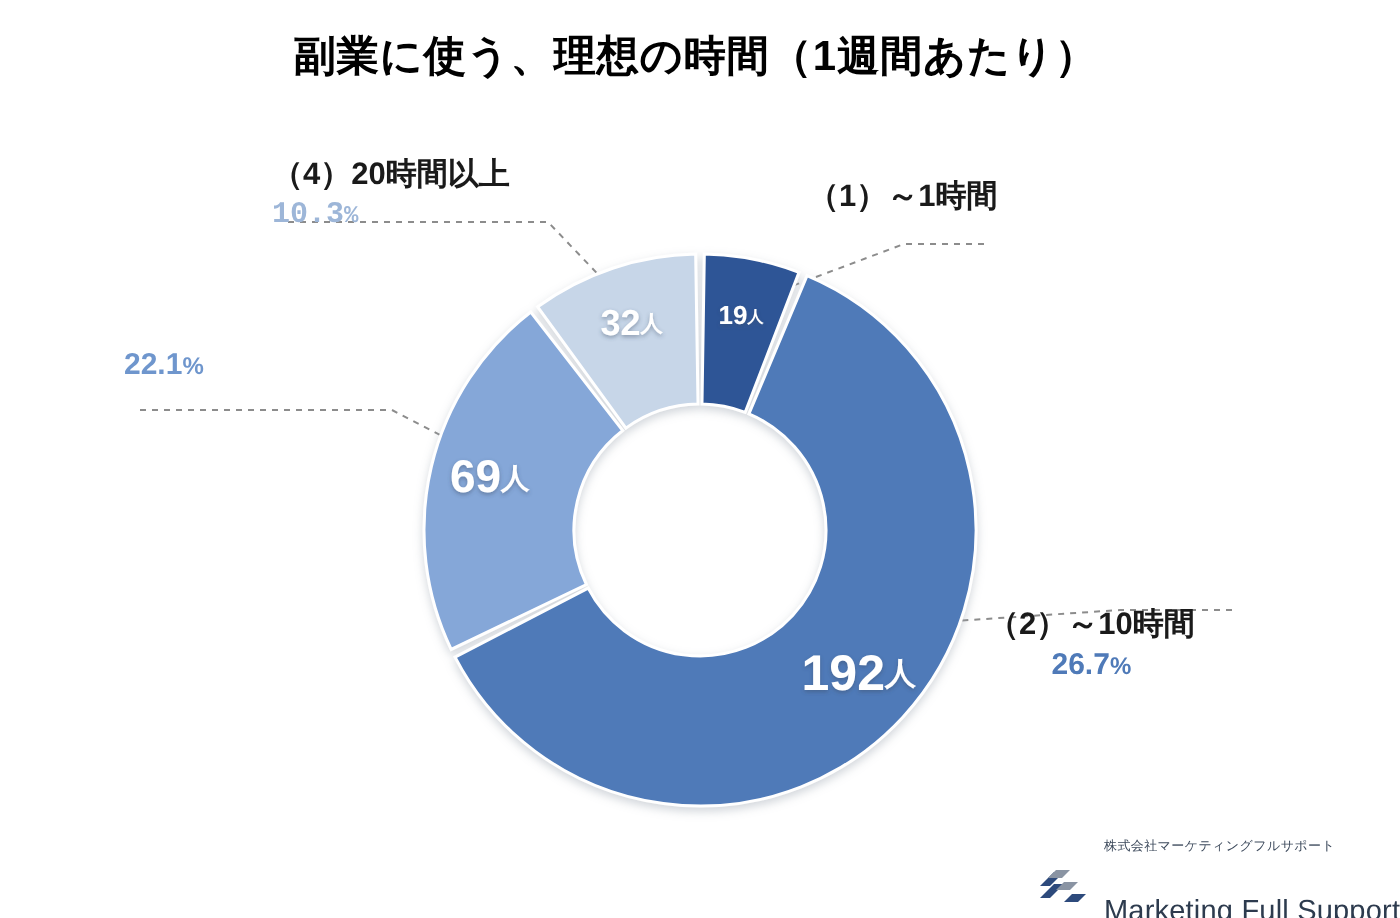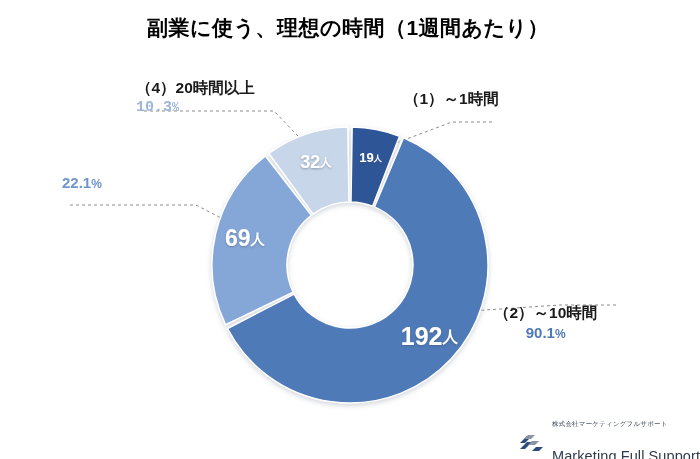--- a/index.html
+++ b/index.html
@@ -112,21 +112,21 @@
         <text x="315.799856669441" y="162.55806426970827" class="slice-value" font-size="18" filter="url(#txtShadow)"><tspan>32</tspan><tspan class="slice-unit">人</tspan></text>
       </g>
   </svg>
 
   <div class="callout cal-1">
     <span class="cat">（1）～1時間</span>
   </div>
 
   <div class="callout cal-2">
     <span class="cat">（2）～10時間</span>
-    <span class="pct"><span>90.1</span><span class="sym">%</span></span>
+    <span class="pct"><span>26.7</span><span class="sym">%</span></span>
   </div>
 
   <div class="callout cal-3">
     <span class="pct"><span>22.1</span><span class="sym">%</span></span>
   </div>
 
   <div class="callout cal-4">
     <span class="cat">（4）20時間以上</span>
     <span class="pct"><span>10.3</span><span class="sym">%</span></span>
   </div>

